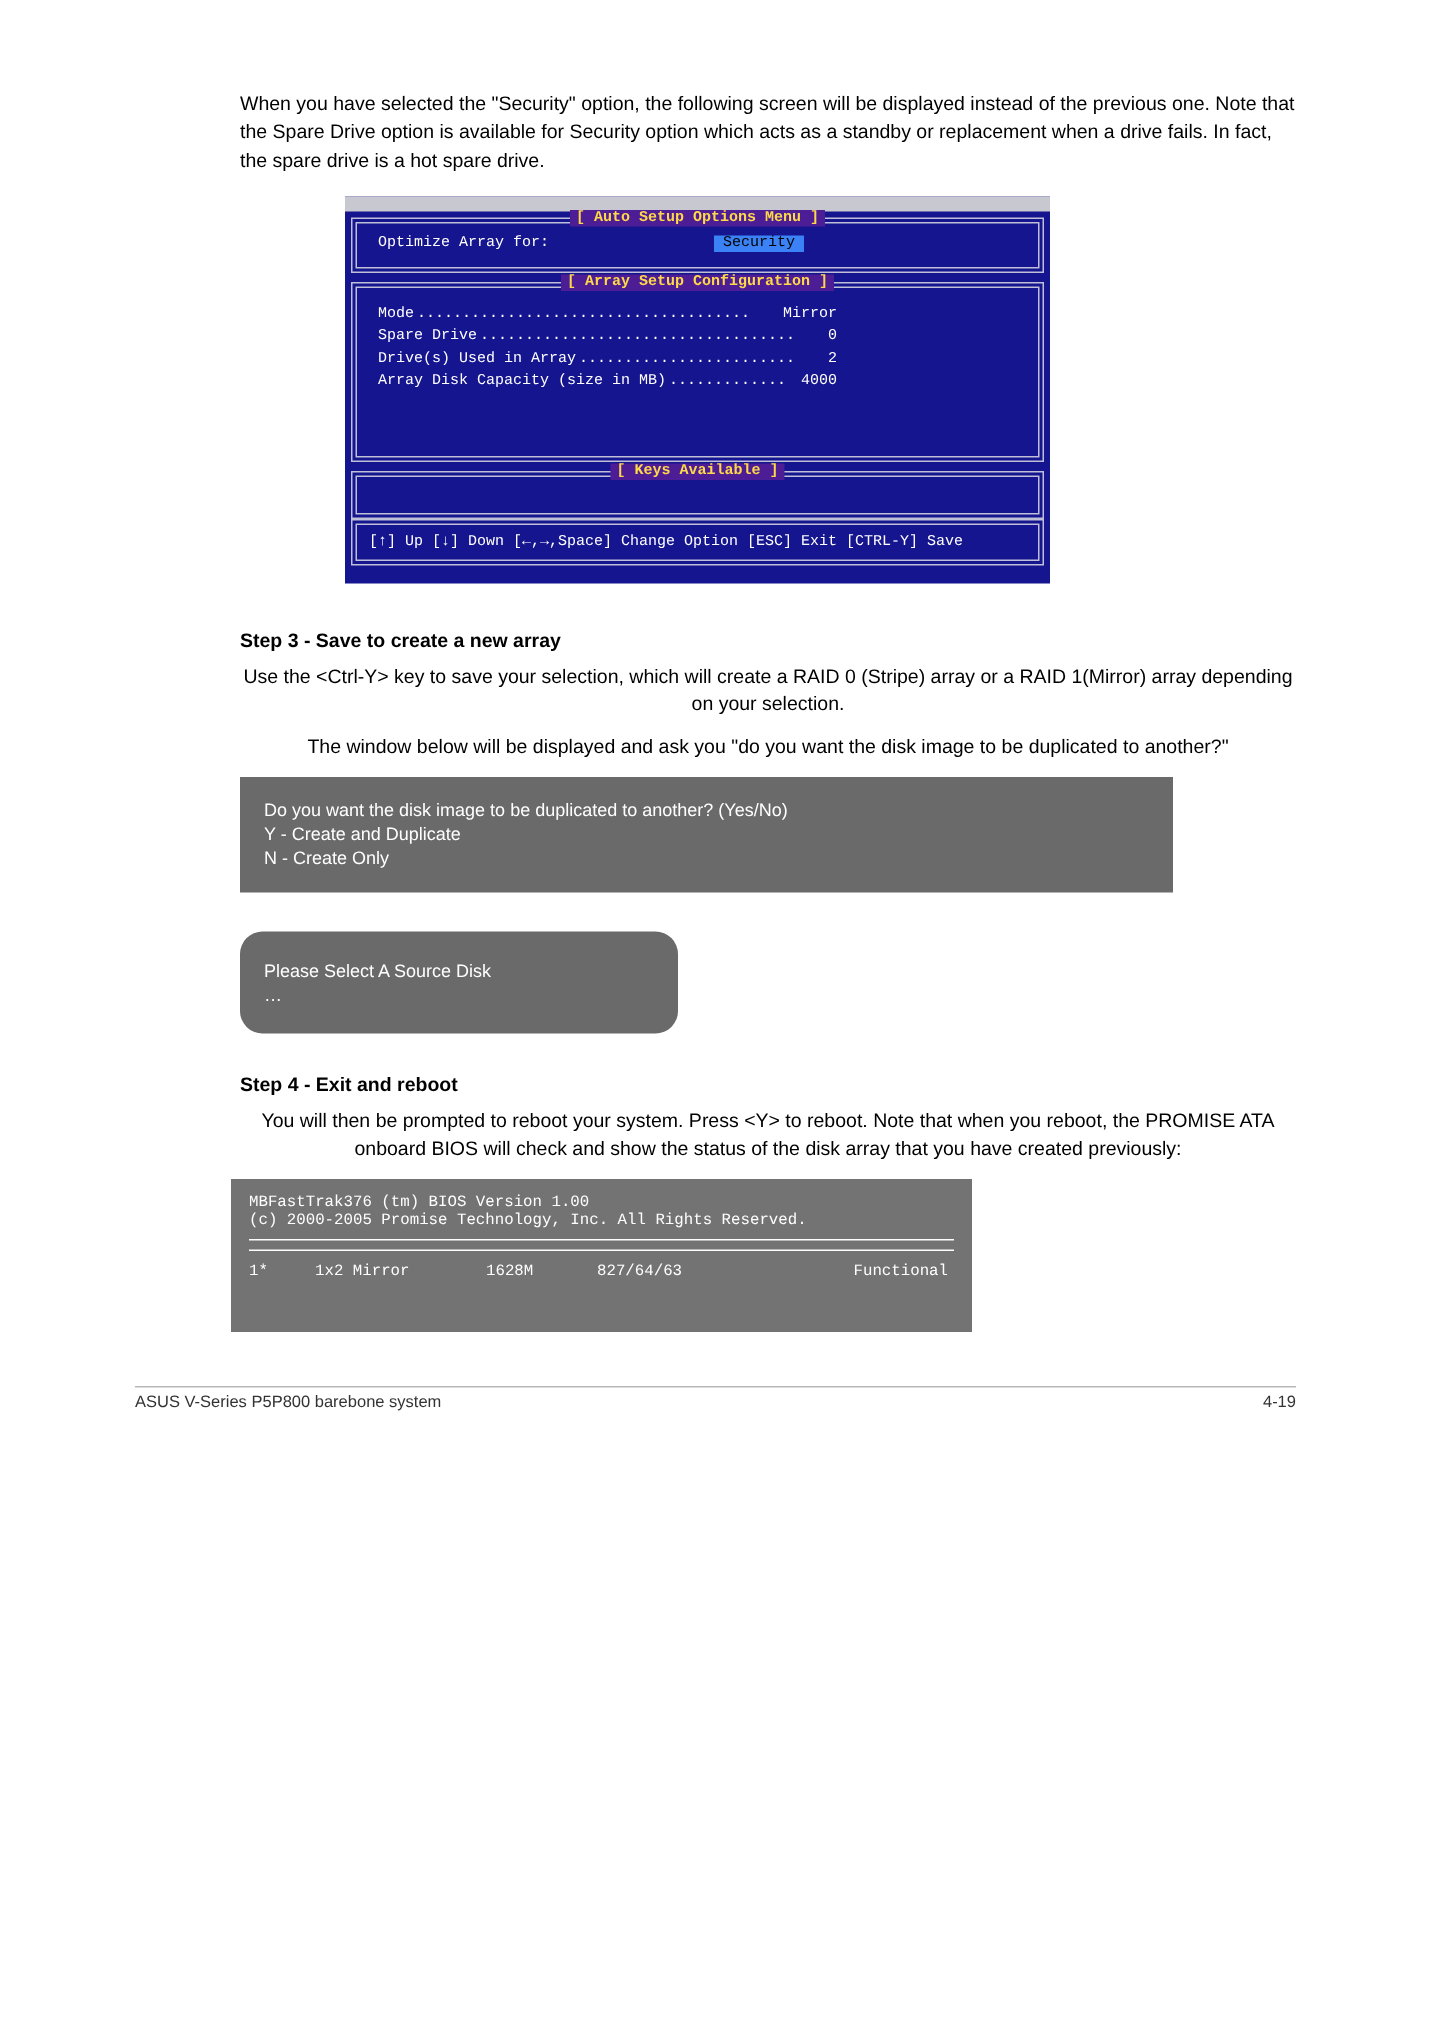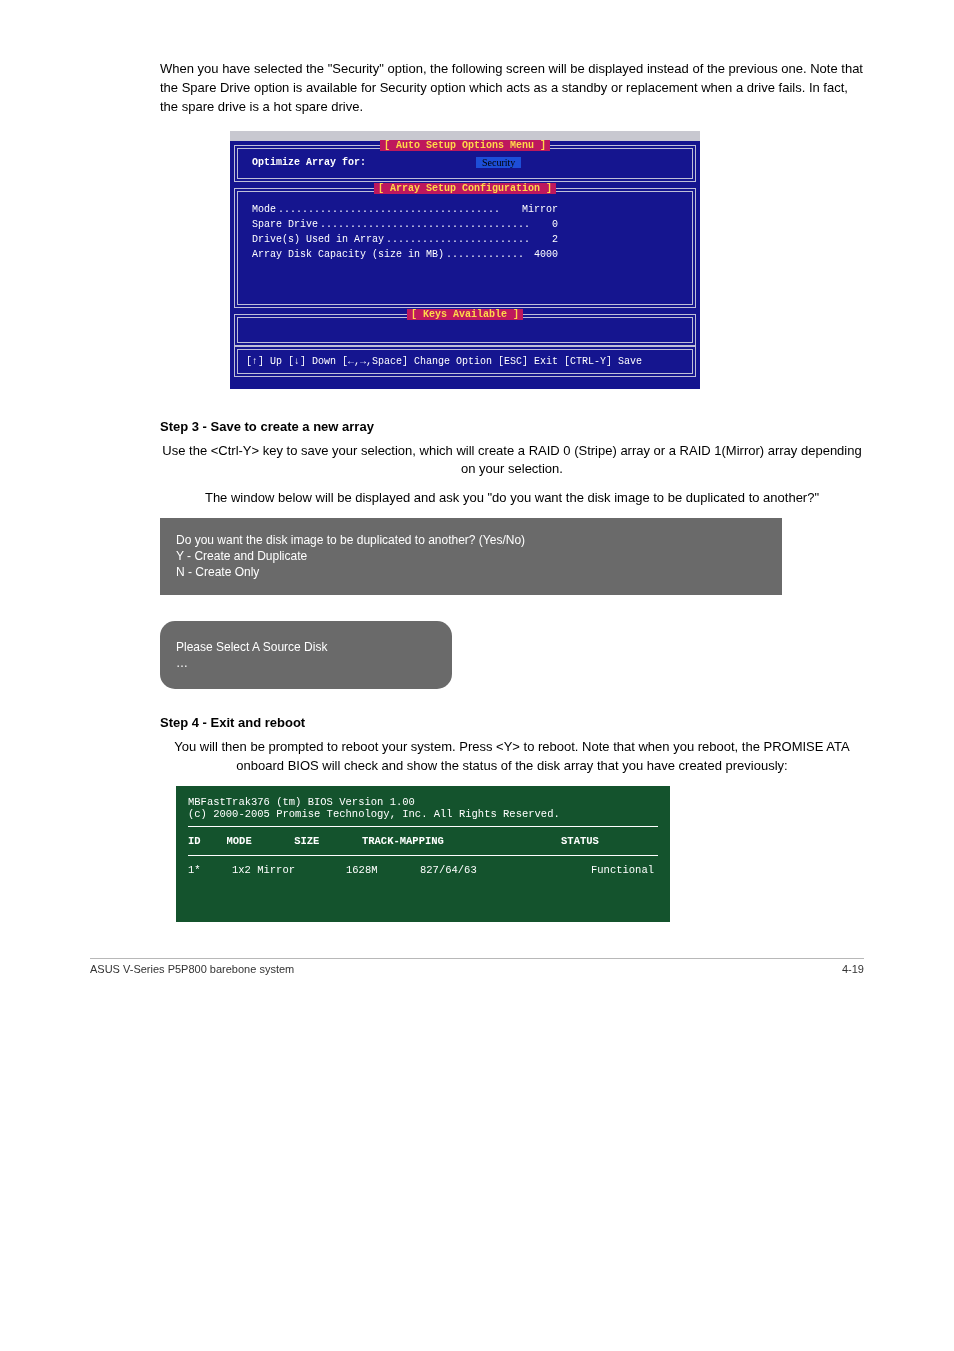--- a/index.html
+++ b/index.html
@@ -52,72 +52,71 @@
     margin: 0 0 6px 0;
     padding: 8px 14px 10px 14px;
     position: relative;
   }
   .fieldset .legend {
     position: absolute;
     top: -9px;
     left: 50%;
     transform: translateX(-50%);
     padding: 0 4px;
-    background: #be185d;
+    background: #4c1d95;
     color: #ffd84a;
     font-weight: bold;
     font-size: 10px;
     white-space: nowrap;
   }
   .row {
     display: flex;
     align-items: center;
     margin: 4px 0;
   }
   .row .label { flex: 0 0 auto; }
   .row .dots {
     flex: 1 1 auto;
     overflow: hidden;
     margin: 0 2px;
     letter-spacing: 0;
   }
   .row .val { flex: 0 0 auto; margin-right: 120px; }
   .opt-row { display:flex; align-items:center; }
-  .opt-row .label { margin-right: 110px; font-weight: bold; }
+  .opt-row .label { margin-right: 110px; }
   .opt-value {
     display: inline-block;
-    background: #1d4ed8;
+    background: #3b82f6;
     color: #000;
     padding: 0 6px;
-    font-family: Liberation Serif, serif;
   }
   .keys-line { text-align: left; font-size: 10px; }
 
   
   .grey-banner {
     background: #6a6a6a;
     color: #fff;
     font-family: Arial, sans-serif;
     font-size: 12px;
     line-height: 1.35;
     padding: 14px 16px;
     margin: 0 0 26px 0;
     width: 590px;
   }
   .grey-banner.short { width: 260px; padding: 18px 16px; border-radius: 15px; }
 
   
   .term {
-    margin-left: 86px;
+    margin-left: 64px;
     width: 470px;
-    background: #14532d;
+    background: #737373;
     color: #fff;
     font-family: "Courier New", monospace;
     font-size: 10.5px;
-    padding: 10px 12px 26px 12px;
+    padding: 10px 12px 14px 12px;
   }
   .term hr {
     border: none;
     border-top: 1px solid #fff;
     margin: 6px 0;
   }
   .term-table { width: 100%; border-collapse: collapse; }
   .term-table th, .term-table td {
     text-align: left;
     padding: 2px 4px 2px 0;
@@ -210,31 +209,20 @@
     <div>…</div>
   </div>
 
   <div class="section-heading indent">Step 4 - Exit and reboot</div>
   <p class="body-text indent">You will then be prompted to reboot your system. Press &lt;Y&gt; to reboot. Note that when you reboot, the PROMISE ATA onboard BIOS will check and show the status of the disk array that you have created previously:</p>
 
   <div class="term">
     <div>MBFastTrak376 (tm) BIOS Version 1.00</div>
     <div>(c) 2000-2005 Promise Technology, Inc.  All Rights Reserved.</div>
     <hr>
-    <table class="term-table">
-      <tbody>
-          <tr>
-        <th class="id">ID</th>
-        <th class="mode">MODE</th>
-        <th class="size">SIZE</th>
-        <th class="track">TRACK-MAPPING</th>
-        <th class="status">STATUS</th>
-      </tr>
-    </tbody>
-      </table>
     <hr>
     <table class="term-table">
       <tbody>
           <tr>
         <td class="id">1*</td>
         <td class="mode">1x2 Mirror</td>
         <td class="size">1628M</td>
         <td class="track">827/64/63</td>
         <td class="status">Functional</td>
       </tr>

